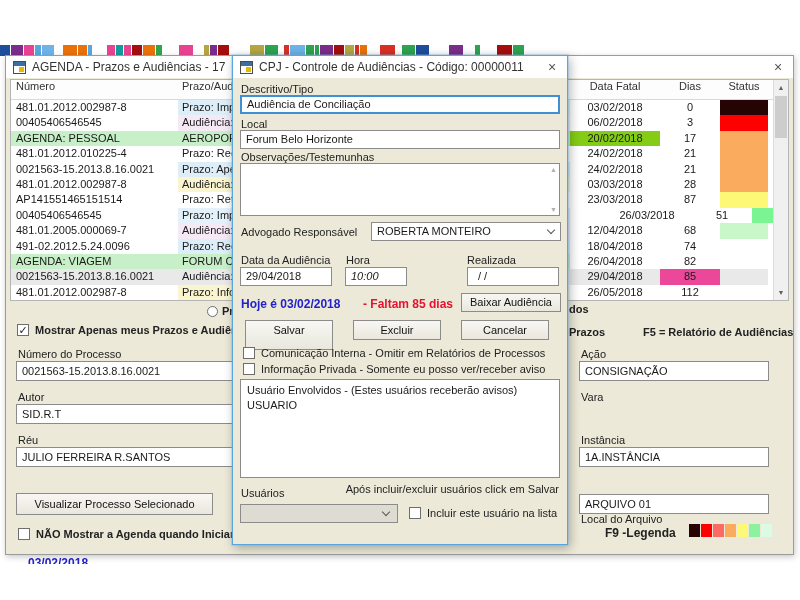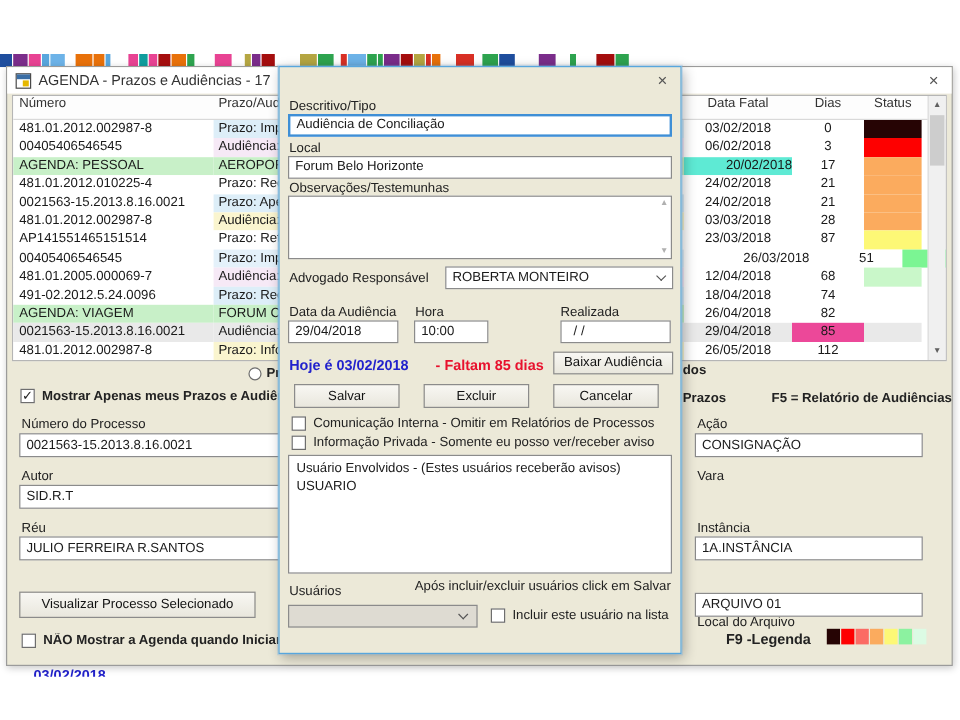--- a/index.html
+++ b/index.html
@@ -158,21 +158,21 @@
           <div class="trow">
             <div class="tcell c-num" style="background: rgb(255, 255, 255);">00405406546545</div>
             <div class="tcell c-prazo" style="background: rgb(246, 233, 246);">Audiência: Ti</div>
             <div class="tcell c-data" style="background: rgb(255, 255, 255);">06/02/2018</div>
             <div class="tcell c-dias" style="background: rgb(255, 255, 255);">3</div>
             <div class="tcell c-status" style="background: rgb(254, 0, 0);"></div>
           </div>
           <div class="trow">
             <div class="tcell c-num" style="background: rgb(200, 240, 200);">AGENDA: PESSOAL</div>
             <div class="tcell c-prazo" style="background: rgb(200, 240, 200);">AEROPORTO</div>
-            <div class="tcell c-data" style="background: #5eead4; text-align: right;">20/02/2018</div>
+            <div class="tcell c-data" style="background: #84cc16;">20/02/2018</div>
             <div class="tcell c-dias" style="background: rgb(255, 255, 255);">17</div>
             <div class="tcell c-status" style="background: rgb(251, 171, 94);"></div>
           </div>
           <div class="trow">
             <div class="tcell c-num" style="background: rgb(255, 255, 255);">481.01.2012.010225-4</div>
             <div class="tcell c-prazo" style="background: rgb(255, 255, 255);">Prazo: Recur</div>
             <div class="tcell c-data" style="background: rgb(255, 255, 255);">24/02/2018</div>
             <div class="tcell c-dias" style="background: rgb(255, 255, 255);">21</div>
             <div class="tcell c-status" style="background: rgb(251, 171, 94);"></div>
           </div>
@@ -280,20 +280,24 @@
         <div class="lsw" style="background: rgb(254, 0, 0);"></div>
         <div class="lsw" style="background: rgb(251, 107, 100);"></div>
         <div class="lsw" style="background: rgb(251, 171, 94);"></div>
         <div class="lsw" style="background: rgb(253, 248, 118);"></div>
         <div class="lsw" style="background: rgb(140, 242, 160);"></div>
         <div class="lsw" style="background: rgb(220, 251, 228);"></div>
       </div>
   </div>
 
   <div class="dialog">
+    <div class="titlebar">
+      <div class="appicon"></div>
+      <div class="ttl">CPJ - Controle de Audiências - Código: 00000011</div>
+    </div>
     <div class="close-x">×</div>
 
     <div class="flabel" style="left:8px; top:27px;">Descritivo/Tipo</div>
     <div class="dlg-input focus" style="top:39px;">Audiência de Conciliação</div>
 
     <div class="flabel" style="left:8px; top:62px;">Local</div>
     <div class="dlg-input" style="top:74px;">Forum Belo Horizonte</div>
 
     <div class="flabel" style="left:8px; top:95px;">Observações/Testemunhas</div>
     <div class="ta">
@@ -302,28 +306,28 @@
     </div>
 
     <div class="flabel" style="left:8px; top:170px;">Advogado Responsável</div>
     <div class="combo" style="left:138px; top:166px; width:190px; height:19px;">ROBERTA MONTEIRO</div>
     <div class="chev" style="left:315px; top:171px;"></div>
 
     <div class="flabel" style="left:8px; top:198px;">Data da Audiência</div>
     <div class="flabel" style="left:113px; top:198px;">Hora</div>
     <div class="flabel" style="left:234px; top:198px;">Realizada</div>
     <div class="dlg-input" style="left:7px; top:211px; width:92px;">29/04/2018</div>
-    <div class="dlg-input" style="left:112px; top:211px; width:62px;">10:00</div>
+    <div class="dlg-input" style="left:112px; top:211px; width:62px;font-style:italic;">10:00</div>
     <div class="dlg-input" style="left:234px; top:211px; width:92px; padding-left:10px;">/ /</div>
 
     <div class="todayline" style="left:8px; top:241px; color:#2222cc;">Hoje é 03/02/2018</div>
     <div class="todayline" style="left:130px; top:241px; color:#e8112d;">- Faltam 85 dias</div>
     <div class="btn" style="left:228px; top:237px; width:100px; height:19px; line-height:17px;">Baixar Audiência</div>
 
-    <div class="btn" style="left:12px; top:264px; width:88px; height:20px; line-height:18px;">Salvar</div>
+    <div class="btn" style="left:12px; top:264px; width:88px; height:30px; line-height:18px;">Salvar</div>
     <div class="btn" style="left:120px; top:264px; width:88px; height:20px; line-height:18px;">Excluir</div>
     <div class="btn" style="left:228px; top:264px; width:88px; height:20px; line-height:18px;">Cancelar</div>
 
     <div class="cb" style="left:10px; top:291px;"></div>
     <div class="flabel" style="left:28px; top:291px;">Comunicação Interna - Omitir em Relatórios de Processos</div>
     <div class="cb" style="left:10px; top:307px;"></div>
     <div class="flabel" style="left:28px; top:307px;">Informação Privada - Somente eu posso ver/receber aviso</div>
 
     <div class="listbox">
       <div class="uitem">Usuário Envolvidos - (Estes usuários receberão avisos)</div>

